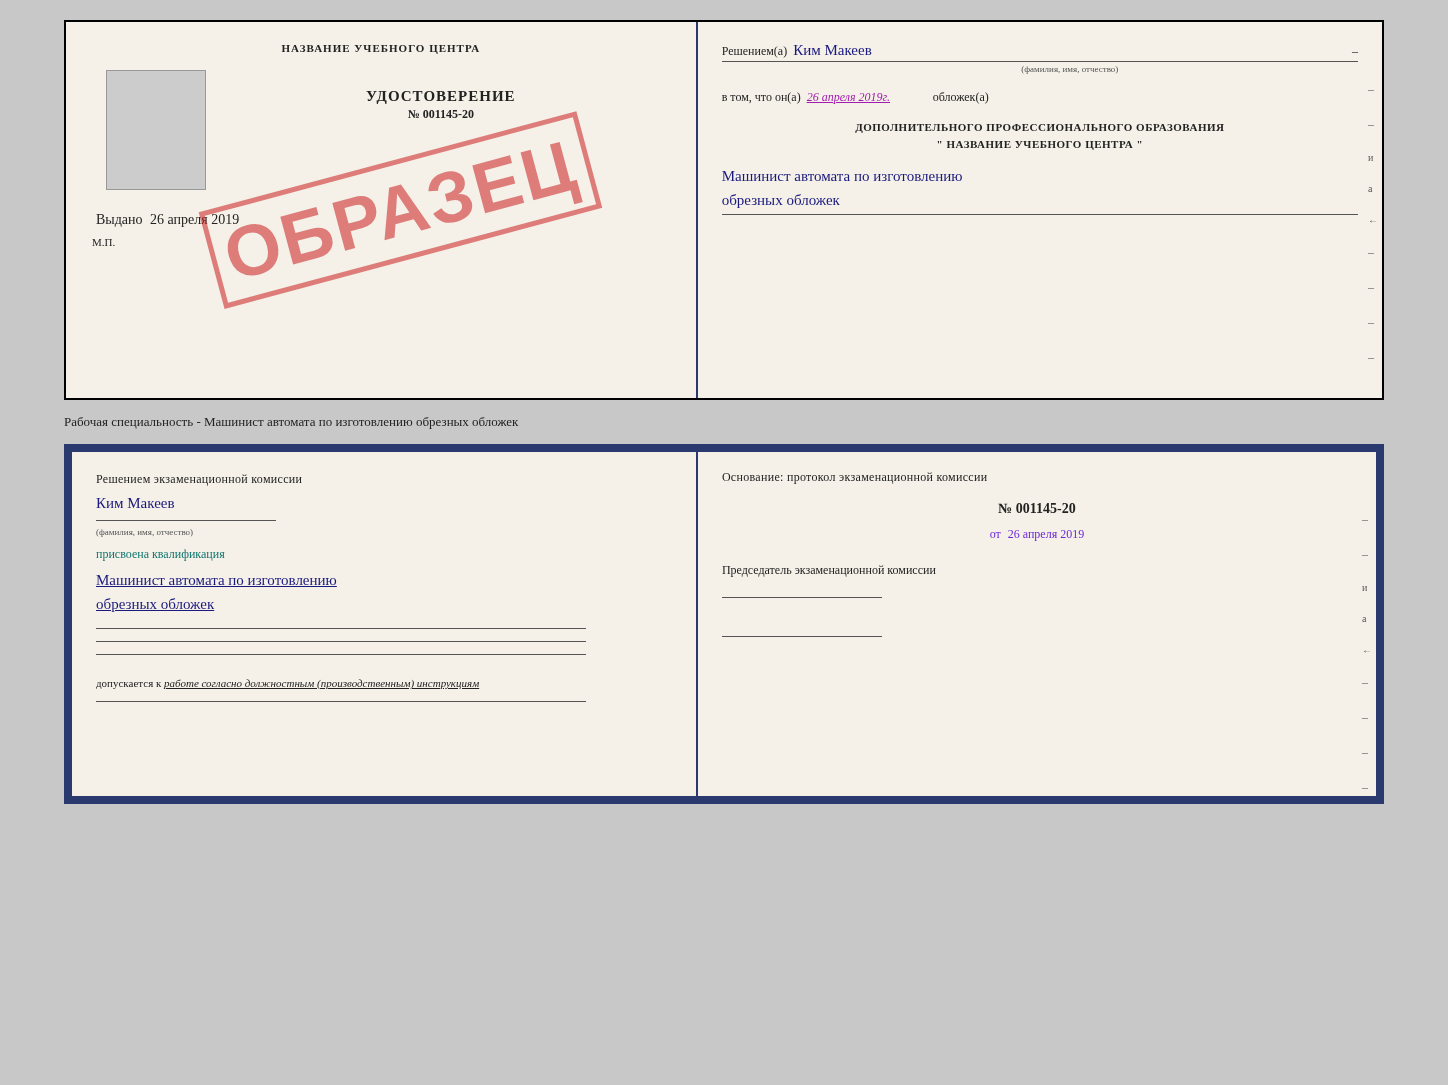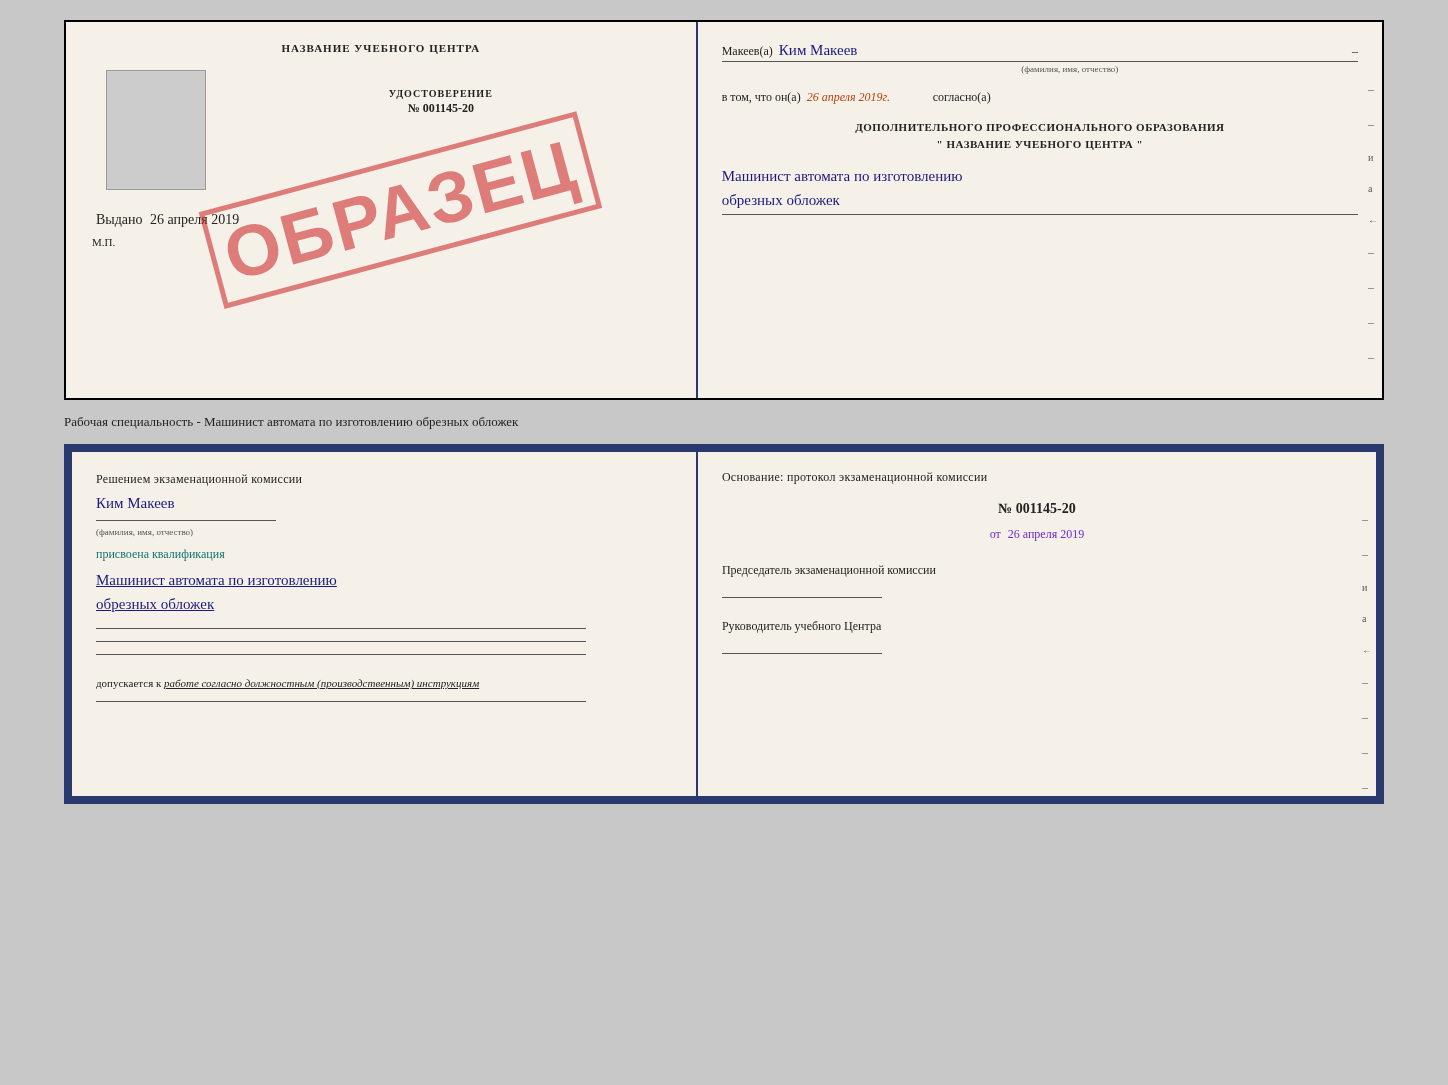--- a/index.html
+++ b/index.html
@@ -66,21 +66,21 @@
       width: 100px;
       height: 120px;
       background: #ccc;
       border: 1px solid #999;
       margin: 6px 0 6px 0;
       align-self: flex-start;
       margin-left: 20px;
     }
 
     .udostoverenie-label {
-      font-size: 10px;
+      font-size: 15px;
       font-weight: bold;
       text-transform: uppercase;
       letter-spacing: 1px;
       color: #222;
       margin-top: 4px;
     }
 
     .number-label {
       font-size: 12px;
       font-weight: bold;
@@ -154,21 +154,22 @@
       color: #222;
       display: flex;
       align-items: flex-end;
       gap: 6px;
       margin-top: 6px;
     }
 
     .date-underline {
       font-size: 12px;
       font-style: italic;
-      color: #c2410c;
+      color: #a21caf;
+      text-decoration: underline;
       min-width: 120px;
     }
 
     .org-block {
       font-size: 11px;
       font-weight: bold;
       text-transform: uppercase;
       text-align: center;
       color: #222;
       letter-spacing: 0.5px;
@@ -372,31 +373,31 @@
       </div>
       <div class="mp-label">М.П.</div>
 
       <div class="stamp-overlay">ОБРАЗЕЦ</div>
     </div>
 
     <div class="right-panel">
 
       <div>
         <div class="poluchil-row">
-          <span style="font-size:12px;">Макеев(а)</span>
+          <span style="font-size:12px;">Решением(а)</span>
           <span class="poluchil-name">Ким Макеев</span>
           <span style="font-size:12px;">–</span>
         </div>
         <div class="fio-hint">(фамилия, имя, отчество)</div>
       </div>
 
       <div class="vtom-row">
         <span>в том, что он(а)</span>
         <span class="date-underline">26 апреля 2019г.</span>
-        <span style="font-size:12px;">согласно(а)</span>
+        <span style="font-size:12px;">обложек(а)</span>
       </div>
 
       <div class="org-block">
         <div>ДОПОЛНИТЕЛЬНОГО ПРОФЕССИОНАЛЬНОГО ОБРАЗОВАНИЯ</div>
         <div>"  НАЗВАНИЕ УЧЕБНОГО ЦЕНТРА  "</div>
       </div>
 
       <div class="profession-handwritten">
         <span>Машинист автомата по изготовлению</span><br>
         <span>обрезных обложек</span>
@@ -458,21 +459,20 @@
         <span>от</span>
         <span style="margin-left:4px;">26 апреля 2019</span>
       </div>
 
       <div class="chairman-block">
         <div class="chairman-label">Председатель экзаменационной комиссии</div>
         <div class="signature-line"></div>
       </div>
 
       <div class="rukovoditel-block">
-        <div class="chairman-label">Руководитель учебного Центра</div>
         <div class="signature-line"></div>
       </div>
 
       <div class="right-side-marks-bottom">
         <span class="dash-mark">–</span>
         <span class="dash-mark">–</span>
         <span>и</span>
         <span>а</span>
         <span>←</span>
         <span class="dash-mark">–</span>

